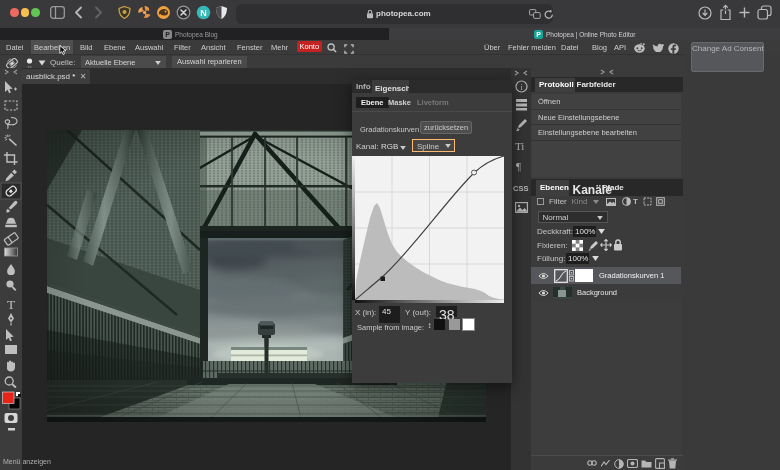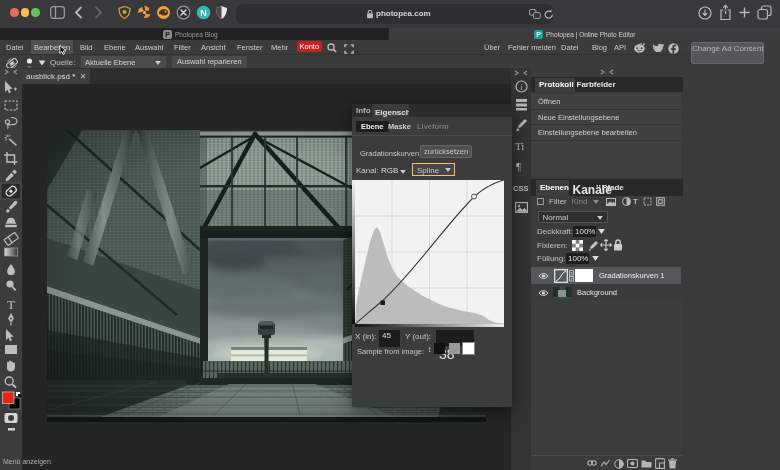--- a/index.html
+++ b/index.html
@@ -23,28 +23,28 @@
 #toolbar { left:0; top:68px; width:22px; height:402px; background:#3c3c3c; }
 #docstrip { left:22px; top:68px; width:489px; height:16px; background:#2d2d2d; }
 #doctab { left:22px; top:69px; width:68px; height:15px; background:#3e3e3e; color:#dadada; font-size:8px; line-height:15px; padding-left:4px; white-space:nowrap; }
 #canvas { left:22px; top:84px; width:489px; height:386px; background:#252526; }
 #statustext { left:3px; top:458px; font-size:7px; color:#b0b0b0; }
 
 
 #iconstrip { left:511px; top:68px; width:20px; height:402px; background:#333333; }
 #panelcol { left:531px; top:68px; width:152px; height:402px; background:#3b3b3b; }
 #adfiller { left:683px; top:54px; width:97px; height:416px; background:#3a3a3a; }
-#adbtn { left:691px; top:42px; width:73px; height:22px; background:#56575a; border:1px solid #68696c; border-radius:2px; color:#b5b6b7; font-size:8px; text-align:center; line-height:11px; white-space:nowrap; }
+#adbtn { left:691px; top:42px; width:73px; height:30px; background:#56575a; border:1px solid #68696c; border-radius:2px; color:#b5b6b7; font-size:8px; text-align:center; line-height:11px; white-space:nowrap; }
 
 .ptabs { background:#282828; height:14px; font-size:10px; color:#bdbdbd; white-space:nowrap; }
 .ptabs b { color:#fff; font-weight:bold; }
 .hrow { background:#414141; border-bottom:1px solid #333; height:15.6px; line-height:15px; padding-left:7px; font-size:7.5px; color:#cfcfcf; white-space:nowrap; }
 
 
-#fpanel { left:352px; top:80px; width:160px; height:303px; background:#3c3c3c; box-shadow:0 4px 14px rgba(0,0,0,.5); font-size:9.5px; color:#c9c9c9; white-space:nowrap;margin-top:24px; }
+#fpanel { left:352px; top:80px; width:160px; height:303px; background:#3c3c3c; box-shadow:0 4px 14px rgba(0,0,0,.5); font-size:9.5px; color:#c9c9c9; white-space:nowrap; }
 #fphead { left:0; top:0; width:160px; height:13px; background:#2b2b2b; }
 .chip { background:#1e1e1e; color:#f0f0f0; padding:1px 5px; border-radius:1px; }
 .inchip { background:#1d1d1d; color:#e0e0e0; padding:0 4px; }
 </style>
 </head>
 <body>
 
 <div class="abs" id="btoolbar">
   <div class="abs tl" style="left:10px;background:#ed6a5e"></div>
   <div class="abs tl" style="left:20.5px;background:#f5bf4f"></div>
@@ -772,21 +772,21 @@
     <path d="M37 0 V144 M74.5 0 V144 M112 0 V144 M0 36 H149 M0 72 H149 M0 108 H149" stroke="#d8d8d8" stroke-width="1"></path>
     <path d="M0 144 L1 125 L5 105 L10 83 L15 62 L19 50 L22 47 L25 52 L29 65 L33 78 L37 88 L42 96 L47 101 L53 106 L60 111 L68 116 L76 120 L84 124 L92 127 L100 129 L108 131 L114 132 L120 133 L126 135 L130 137 L134 140 L139 142 L144 143 L149 143.5 L149 144 Z" fill="#bcbcbc"></path>
     <path d="M0 144 C9 136.5 17 129.5 25.5 122.5 C55 97 93 42 119 17 C130 6.5 140 2.5 149 0" fill="none" stroke="#3a3a3a" stroke-width="1.1"></path>
     <rect x="25.5" y="120.5" width="4.5" height="4.5" fill="#1a1a1a"></rect>
     <circle cx="119" cy="16.5" r="2.5" fill="#f2f2f2" stroke="#555" stroke-width="1"></circle>
   </svg>
   <div class="abs" style="left:3px;top:220px;width:149px;height:3px;background:linear-gradient(90deg,#111,#eee)"></div>
   <span class="abs" style="left:3px;top:228px;font-size:8px">X (in):</span>
   <div class="abs inchip" style="left:27px;top:226px;width:21px;height:17px;font-size:8px;padding:1px 0 0 3px">45</div>
   <span class="abs" style="left:53px;top:228px;font-size:8px">Y (out):</span>
-  <div class="abs inchip" style="left:84px;top:226px;width:38px;height:11px;font-size:14px;padding:16px 0 0 3px">38</div>
+  <div class="abs inchip" style="left:84px;top:226px;width:21px;height:11px;font-size:14px;padding:1px 0 0 3px">38</div>
   <span class="abs" style="left:5px;top:243px;font-size:7.5px">Sample from image:</span>
   <span class="abs" style="left:75.5px;top:241px;color:#ddd;font-size:8px">↕</span>
   <div class="abs" style="left:82px;top:239px;width:11px;height:11px;background:#111"></div>
   <div class="abs" style="left:97px;top:239px;width:11px;height:11px;background:#999"></div>
   <div class="abs" style="left:111px;top:239px;width:11px;height:11px;background:#fff;outline:1px solid #888"></div>
 </div>
 
 <svg class="abs" style="left:59px;top:45px;z-index:50" width="8" height="11" viewBox="0 0 8 11">
   <path d="M0.8 0.5 L0.8 8.3 L2.8 6.6 L4 9.5 L5.5 8.9 L4.3 6 L7 5.8 Z" fill="#111" stroke="#fff" stroke-width="0.8"></path>
 </svg>

